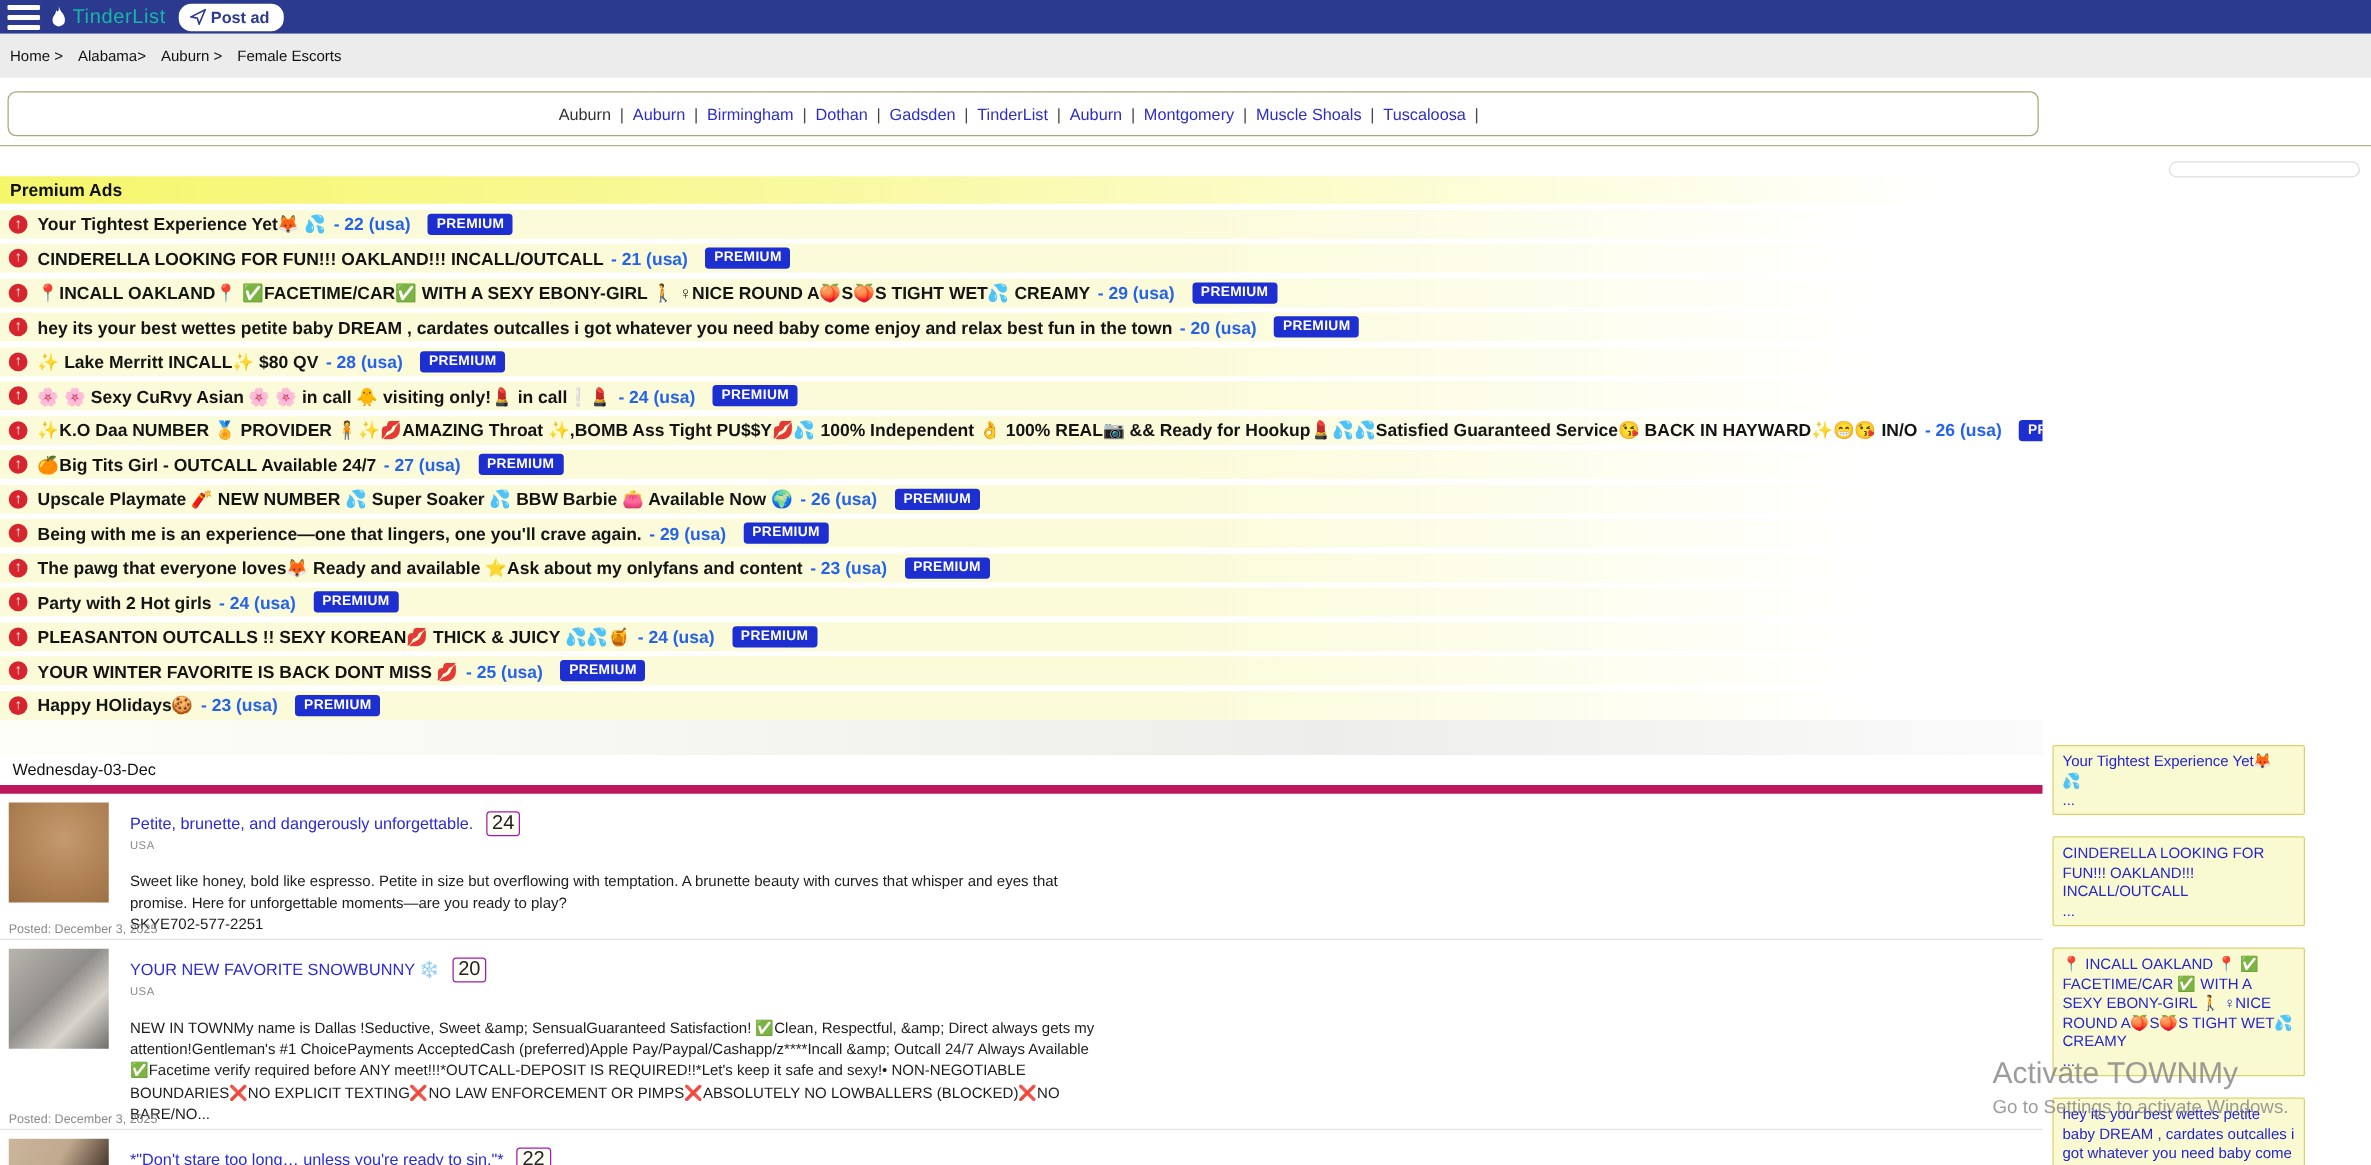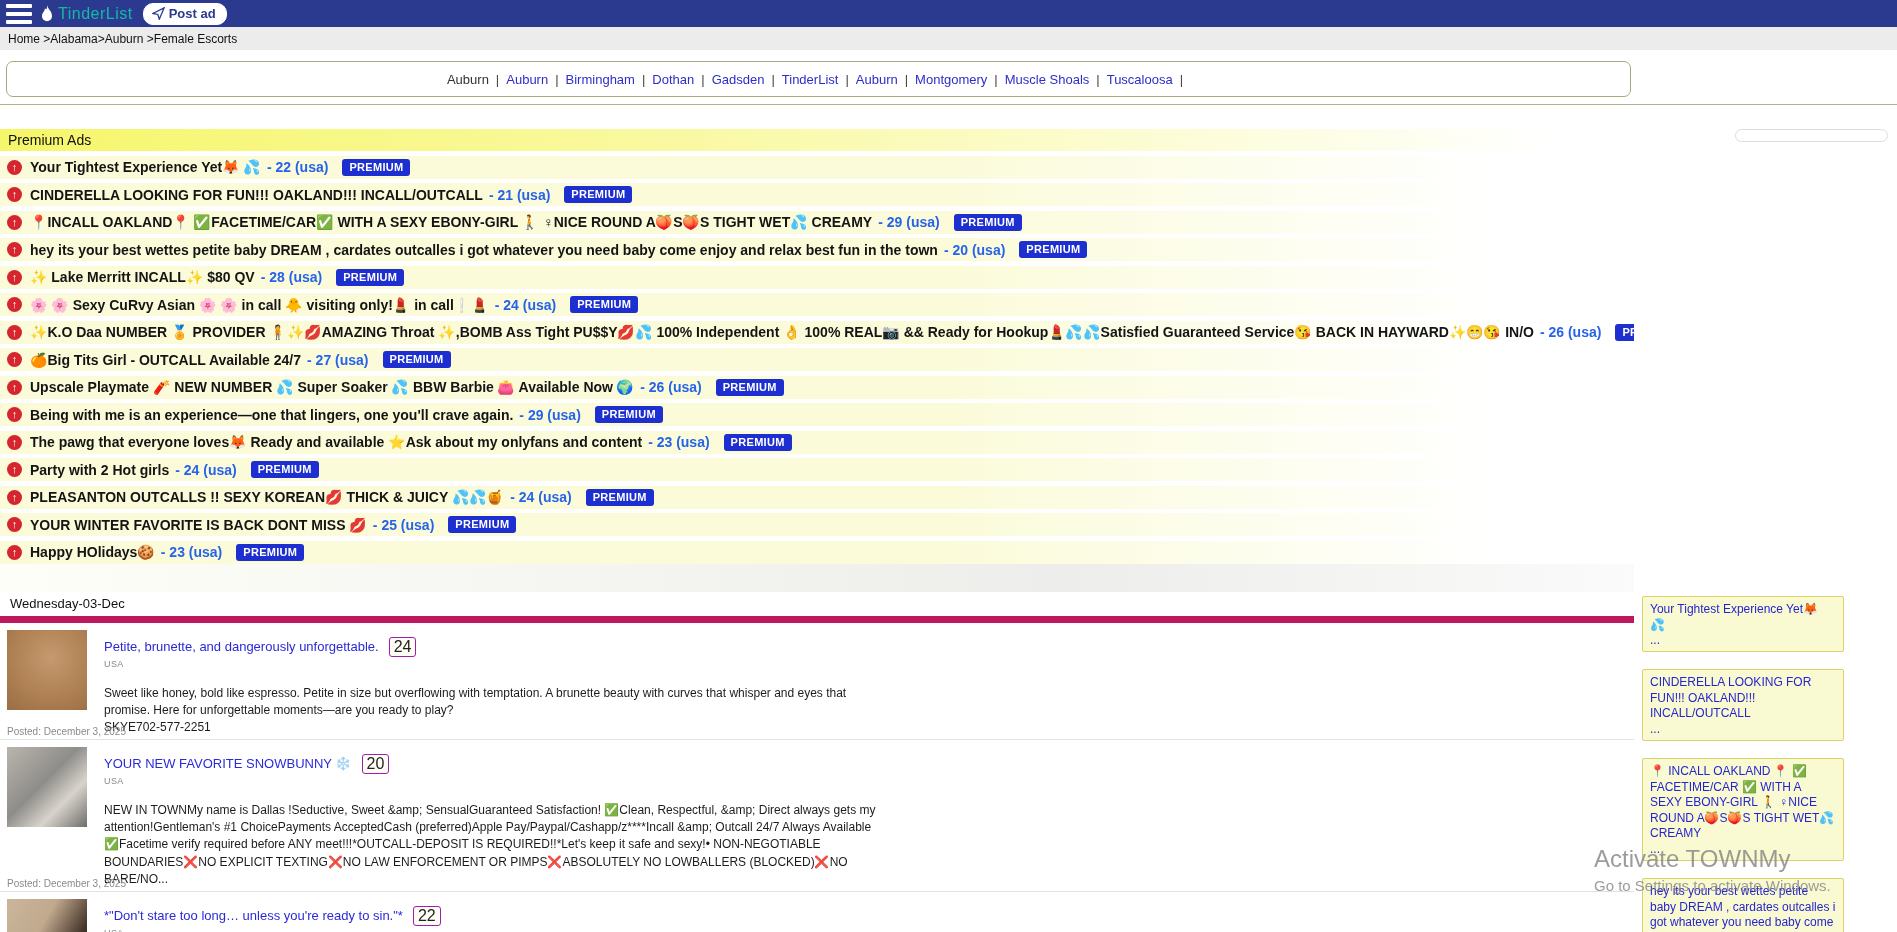--- a/index.html
+++ b/index.html
@@ -13,38 +13,38 @@
   .burger span { display:block; height:4px; background:#fff; border-radius:1px; }
   .brand { display:flex; align-items:center; color:#fff; }
   .flame { width:18px; height:20px; margin-right:2px; }
   .brand-name { font-family:Liberation Sans, sans-serif; font-size:16px; color:#14b8a6; letter-spacing:.5px; line-height:1; }
   .postad { margin-left:10px; background:#fff; border:1px solid #fff; border-radius:10px; padding:2px 10px 3px 8px;
             display:flex; align-items:center; gap:4px; cursor:pointer; }
   .postad svg { width:13px; height:13px; }
   .postad-label { color:#2b3a8f; font-weight:bold; font-size:13px; }
 
   
-  .breadcrumb { height:23px; background:#ececec; display:flex; align-items:center; padding-left:8px;
-                font-size:12px; color:#111; }
+  .breadcrumb { height:35px; background:#ececec; display:flex; align-items:center; padding-left:8px;
+                font-size:12px; color:#111;gap:12px; }
   .crumb { color:#111; cursor:pointer; }
   .crumb-sep { white-space:pre; }
 
   
   .citybox { margin:11px 0 0 6px; width:1625px; height:36px; border:1px solid #a9a87c; border-radius:7px;
              background:#fff; display:flex; align-items:center; justify-content:center; font-size:13px; }
   .citybox a { color:#2d2dc9; text-decoration:none; cursor:pointer; }
   .citybox a.current { color:#333; }
   .city-sep { color:#444; margin:0 7px; }
   .rule { margin-top:7px; width:1897px; border-top:1px solid #b3b286; }
 
   
   .premium { margin-top:24px; width:1634px; }
   .premium-header { height:22px; display:flex; align-items:center; padding-left:8px;
      background:linear-gradient(90deg,#f6f66b 0%,#f9f9a0 40%,rgba(250,250,176,0) 95%);
-     font-size:14px; font-weight:normal; color:#111;margin-top:12px; }
+     font-size:14px; font-weight:bold; color:#111;margin-top:12px; }
   .prow { height:23px; margin-top:4.5px; display:flex; align-items:center; padding-left:7px;
      background:linear-gradient(90deg,#fbfbda 0%,#fbfbda 58%,rgba(251,251,218,0) 92%);
      white-space:nowrap; overflow:hidden; cursor:pointer; }
   .bump { flex:0 0 15px; width:15px; height:15px; border-radius:50%; background:#d6252e; color:#fff;
      font-size:11px; font-weight:bold; line-height:15px; text-align:center; margin-right:8px; }
   .prow .ptitle { font-size:14px; font-weight:bold; color:#141414; }
   .prow .pmeta { font-size:14px; font-weight:bold; color:#2563eb; margin-left:6px; }
   .pbadge { display:inline-block; margin-left:14px; background:#1d2fd0; color:#fff; font-size:11px;
      font-weight:bold; padding:2px 7px 3px; border-radius:3px; letter-spacing:.3px; }
   .fadeband { width:1634px; height:28px;

